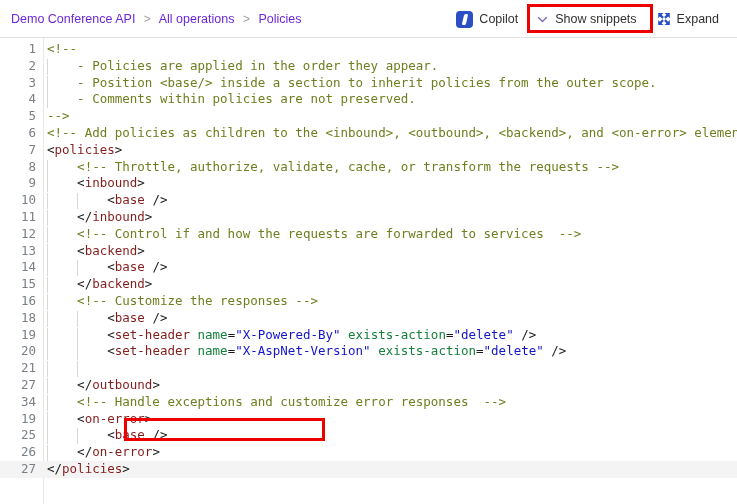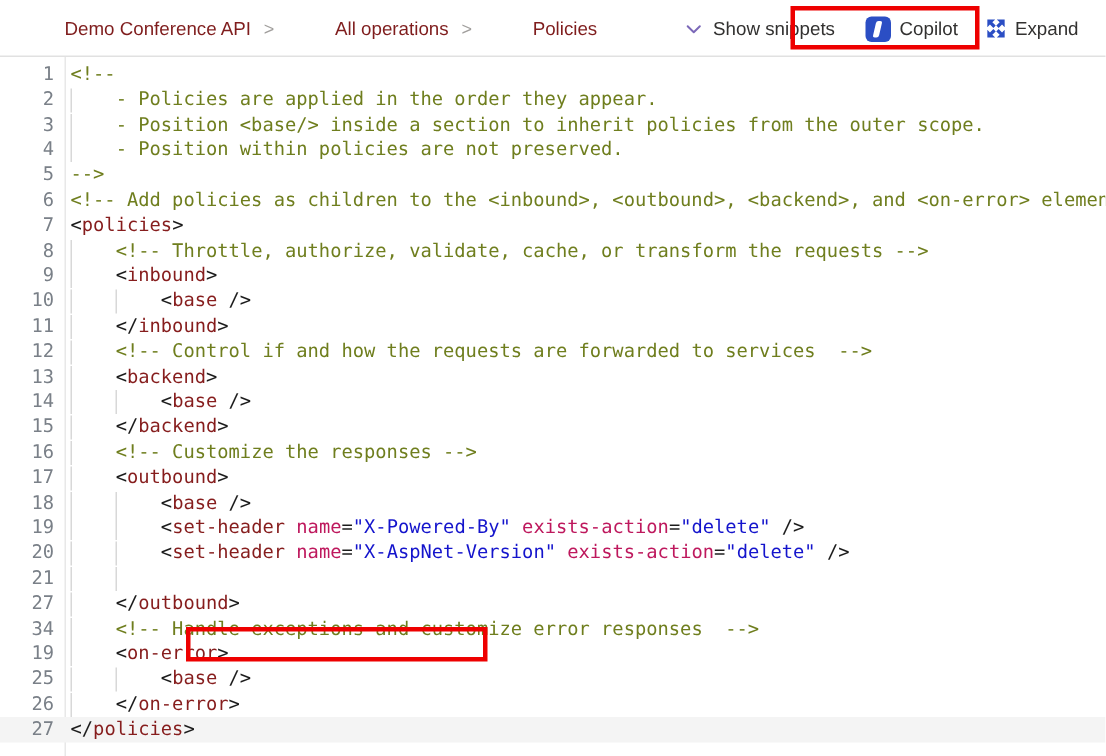--- a/index.html
+++ b/index.html
@@ -27,22 +27,21 @@
   .breadcrumb {
     position: absolute;
     left: 11px;
     top: 11px;
     font-size: 12.5px;
     color: #323130;
     white-space: nowrap;
     line-height: 16px;
   }
   .breadcrumb .crumb {
-    color: #7f1d1d;
-    margin-left: 32px;
+    color: #6d28d9;
   }
   .breadcrumb .sep {
     color: #a19f9d;
     margin: 0 5px;
     font-size: 12px;
   }
 
   .header-actions {
     position: absolute;
     right: 0;
@@ -168,21 +167,21 @@
   .guide {
     position: absolute;
     width: 1px;
     background: #d8d8d8;
   }
 
   
   .c-comment { color: #6f7e1e; }
   .c-tag     { color: #861d1d; }
   .c-punct   { color: #1b1b1b; }
-  .c-attr    { color: #be185d; }
+  .c-attr    { color: #15803d; }
   .c-val     { color: #1414cc; }
   .c-plain   { color: #1b1b1b; }
 
   
   .anno-line21 {
     position: absolute;
     left: 124px;
     top: 380px;
     width: 201px;
     height: 23px;
@@ -199,30 +198,30 @@
   <div class="breadcrumb">
     <span class="crumb">Demo Conference API</span>
     <span class="sep">&gt;</span>
     <span class="crumb">All operations</span>
     <span class="sep">&gt;</span>
     <span class="crumb">Policies</span>
   </div>
 
   <div class="header-actions">
 
+    <div class="hbtn" style="margin-right:6px;">
+      <span class="copilot-icon"></span>
+      <span>Copilot</span>
+    </div>
+
     <div class="hbtn" style="margin-right:8px;">
       <svg class="chev-icon" viewBox="0 0 16 16">
         <path d="M3 5.5 L8 10.5 L13 5.5" fill="none" stroke="#7b68b8" stroke-width="1.6" stroke-linecap="round" stroke-linejoin="round"></path>
       </svg>
       <span>Show snippets</span>
-    </div>
-
-    <div class="hbtn" style="margin-right:6px;">
-      <span class="copilot-icon"></span>
-      <span>Copilot</span>
     </div>
 
     <div class="hbtn" style="margin-right:12px;">
       <svg class="expand-icon" viewBox="0 0 16 16">
         <g fill="#2b4ec4">
           <path d="M8.6 1.2 L14.6 1.2 L14.6 7.0 L12.6 5.0 L10.0 7.6 L8.2 5.8 L10.8 3.2 Z"></path>
           <path d="M7.4 14.8 L1.4 14.8 L1.4 9.0 L3.4 11.0 L6.0 8.4 L7.8 10.2 L5.2 12.8 Z"></path>
           <path d="M1.4 7.0 L1.4 1.2 L7.4 1.2 L5.2 3.2 L7.8 5.8 L6.0 7.6 L3.4 5.0 Z"></path>
           <path d="M14.6 9.0 L14.6 14.8 L8.6 14.8 L10.8 12.8 L8.2 10.2 L10.0 8.4 L12.6 11.0 Z"></path>
         </g>
@@ -234,34 +233,33 @@
 
   <div class="anno-snippets"></div>
 </div>
 
 <div class="editor">
   <div class="gutter-rule"></div>
   <div class="code-lines" id="code-lines">
       <div class="line"><span class="lnum">1</span><span class="ltext"><span class="c-comment">&lt;!--</span></span></div>
       <div class="line"><span class="lnum">2</span><div class="guide" style="left: 47px; top: 1px; height: 16px;"></div><span class="ltext"><span class="c-comment">    - Policies are applied in the order they appear.</span></span></div>
       <div class="line"><span class="lnum">3</span><div class="guide" style="left: 47px; top: 1px; height: 16px;"></div><span class="ltext"><span class="c-comment">    - Position &lt;base/&gt; inside a section to inherit policies from the outer scope.</span></span></div>
-      <div class="line"><span class="lnum">4</span><div class="guide" style="left: 47px; top: 1px; height: 16px;"></div><span class="ltext"><span class="c-comment">    - Position within policies are not preserved.</span></span></div>
+      <div class="line"><span class="lnum">4</span><div class="guide" style="left: 47px; top: 1px; height: 16px;"></div><span class="ltext"><span class="c-comment">    - Comments within policies are not preserved.</span></span></div>
       <div class="line"><span class="lnum">5</span><span class="ltext"><span class="c-comment">--&gt;</span></span></div>
       <div class="line"><span class="lnum">6</span><span class="ltext"><span class="c-comment">&lt;!-- Add policies as children to the &lt;inbound&gt;, &lt;outbound&gt;, &lt;backend&gt;, and &lt;on-error&gt; elements.</span></span></div>
       <div class="line"><span class="lnum">7</span><span class="ltext"><span class="c-punct">&lt;</span><span class="c-tag">policies</span><span class="c-punct">&gt;</span></span></div>
       <div class="line"><span class="lnum">8</span><div class="guide" style="left: 47px; top: 1px; height: 16px;"></div><span class="ltext"><span class="c-plain">    </span><span class="c-comment">&lt;!-- Throttle, authorize, validate, cache, or transform the requests --&gt;</span></span></div>
       <div class="line"><span class="lnum">9</span><div class="guide" style="left: 47px; top: 1px; height: 16px;"></div><span class="ltext"><span class="c-plain">    </span><span class="c-punct">&lt;</span><span class="c-tag">inbound</span><span class="c-punct">&gt;</span></span></div>
       <div class="line"><span class="lnum">10</span><div class="guide" style="left: 47px; top: 1px; height: 16px;"></div><div class="guide" style="left: 77px; top: 1px; height: 16px;"></div><span class="ltext"><span class="c-plain">        </span><span class="c-punct">&lt;</span><span class="c-tag">base</span><span class="c-punct"> /&gt;</span></span></div>
       <div class="line"><span class="lnum">11</span><div class="guide" style="left: 47px; top: 1px; height: 16px;"></div><span class="ltext"><span class="c-plain">    </span><span class="c-punct">&lt;/</span><span class="c-tag">inbound</span><span class="c-punct">&gt;</span></span></div>
       <div class="line"><span class="lnum">12</span><div class="guide" style="left: 47px; top: 1px; height: 16px;"></div><span class="ltext"><span class="c-plain">    </span><span class="c-comment">&lt;!-- Control if and how the requests are forwarded to services  --&gt;</span></span></div>
       <div class="line"><span class="lnum">13</span><div class="guide" style="left: 47px; top: 1px; height: 16px;"></div><span class="ltext"><span class="c-plain">    </span><span class="c-punct">&lt;</span><span class="c-tag">backend</span><span class="c-punct">&gt;</span></span></div>
       <div class="line"><span class="lnum">14</span><div class="guide" style="left: 47px; top: 1px; height: 16px;"></div><div class="guide" style="left: 77px; top: 1px; height: 16px;"></div><span class="ltext"><span class="c-plain">        </span><span class="c-punct">&lt;</span><span class="c-tag">base</span><span class="c-punct"> /&gt;</span></span></div>
       <div class="line"><span class="lnum">15</span><div class="guide" style="left: 47px; top: 1px; height: 16px;"></div><span class="ltext"><span class="c-plain">    </span><span class="c-punct">&lt;/</span><span class="c-tag">backend</span><span class="c-punct">&gt;</span></span></div>
       <div class="line"><span class="lnum">16</span><div class="guide" style="left: 47px; top: 1px; height: 16px;"></div><span class="ltext"><span class="c-plain">    </span><span class="c-comment">&lt;!-- Customize the responses --&gt;</span></span></div>
-      <div class="line"><span class="lnum">17</span><div class="guide" style="left: 47px; top: 1px; height: 16px;"></div><span class="ltext"><span class="c-plain">    </span><span class="c-punct">&lt;</span><span class="c-tag">outbound</span><span class="c-punct">&gt;</span></span></div>
       <div class="line"><span class="lnum">18</span><div class="guide" style="left: 47px; top: 1px; height: 16px;"></div><div class="guide" style="left: 77px; top: 1px; height: 16px;"></div><span class="ltext"><span class="c-plain">        </span><span class="c-punct">&lt;</span><span class="c-tag">base</span><span class="c-punct"> /&gt;</span></span></div>
       <div class="line"><span class="lnum">19</span><div class="guide" style="left: 47px; top: 1px; height: 16px;"></div><div class="guide" style="left: 77px; top: 1px; height: 16px;"></div><span class="ltext"><span class="c-plain">        </span><span class="c-punct">&lt;</span><span class="c-tag">set-header</span><span class="c-plain"> </span><span class="c-attr">name</span><span class="c-punct">=</span><span class="c-val">"X-Powered-By"</span><span class="c-plain"> </span><span class="c-attr">exists-action</span><span class="c-punct">=</span><span class="c-val">"delete"</span><span class="c-punct"> /&gt;</span></span></div>
       <div class="line"><span class="lnum">20</span><div class="guide" style="left: 47px; top: 1px; height: 16px;"></div><div class="guide" style="left: 77px; top: 1px; height: 16px;"></div><span class="ltext"><span class="c-plain">        </span><span class="c-punct">&lt;</span><span class="c-tag">set-header</span><span class="c-plain"> </span><span class="c-attr">name</span><span class="c-punct">=</span><span class="c-val">"X-AspNet-Version"</span><span class="c-plain"> </span><span class="c-attr">exists-action</span><span class="c-punct">=</span><span class="c-val">"delete"</span><span class="c-punct"> /&gt;</span></span></div>
       <div class="line"><span class="lnum">21</span><div class="guide" style="left: 47px; top: 1px; height: 16px;"></div><div class="guide" style="left: 77px; top: 1px; height: 16px;"></div><span class="ltext"></span></div>
       <div class="line"><span class="lnum">27</span><div class="guide" style="left: 47px; top: 1px; height: 16px;"></div><span class="ltext"><span class="c-plain">    </span><span class="c-punct">&lt;/</span><span class="c-tag">outbound</span><span class="c-punct">&gt;</span></span></div>
       <div class="line"><span class="lnum">34</span><div class="guide" style="left: 47px; top: 1px; height: 16px;"></div><span class="ltext"><span class="c-plain">    </span><span class="c-comment">&lt;!-- Handle exceptions and customize error responses  --&gt;</span></span></div>
       <div class="line"><span class="lnum">19</span><div class="guide" style="left: 47px; top: 1px; height: 16px;"></div><span class="ltext"><span class="c-plain">    </span><span class="c-punct">&lt;</span><span class="c-tag">on-error</span><span class="c-punct">&gt;</span></span></div>
       <div class="line"><span class="lnum">25</span><div class="guide" style="left: 47px; top: 1px; height: 16px;"></div><div class="guide" style="left: 77px; top: 1px; height: 16px;"></div><span class="ltext"><span class="c-plain">        </span><span class="c-punct">&lt;</span><span class="c-tag">base</span><span class="c-punct"> /&gt;</span></span></div>
       <div class="line"><span class="lnum">26</span><div class="guide" style="left: 47px; top: 1px; height: 16px;"></div><span class="ltext"><span class="c-plain">    </span><span class="c-punct">&lt;/</span><span class="c-tag">on-error</span><span class="c-punct">&gt;</span></span></div>
       <div class="line current"><span class="lnum">27</span><span class="ltext"><span class="c-punct">&lt;/</span><span class="c-tag">policies</span><span class="c-punct">&gt;</span></span></div>

